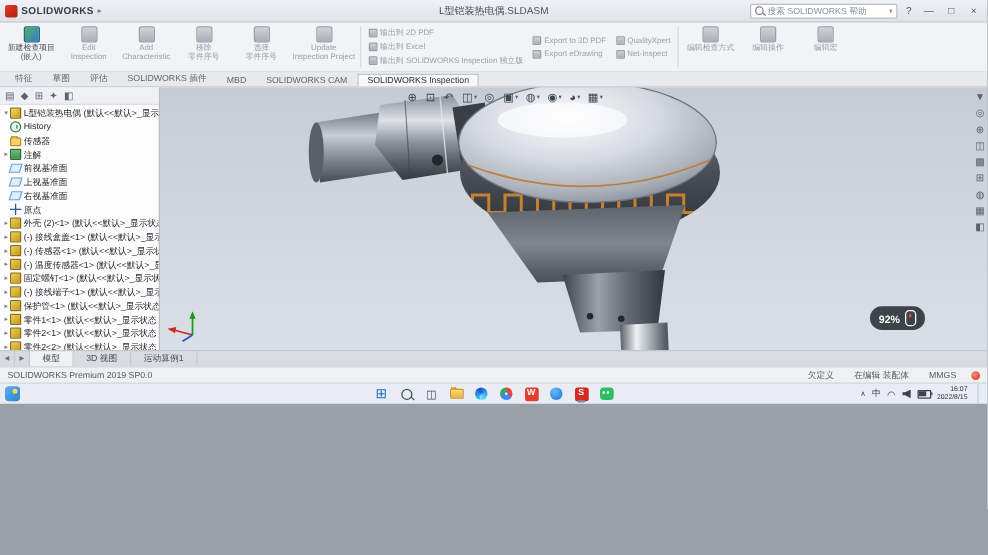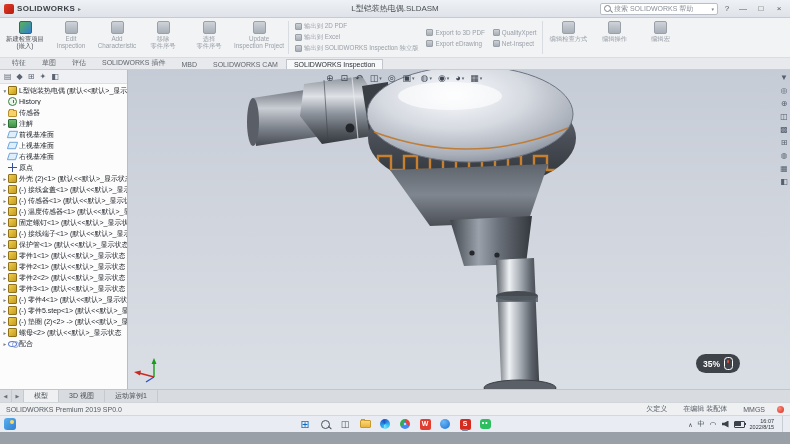--- a/index.html
+++ b/index.html
@@ -1,16 +1,16 @@
 <!DOCTYPE html>
 <html><head>
 <meta charset="utf-8">
 <style>
   html,body{margin:0;padding:0;background:#9aa0a8;}
-  .app{width:790px;height:432px;overflow:hidden;position:relative;display:flex;flex-direction:column;
+  .app{width:790px;height:323px;overflow:hidden;position:relative;display:flex;flex-direction:column;
        font-family:"Liberation Sans","DejaVu Sans",sans-serif;background:#e8eaed;}
 
   
   .titlebar{height:18px;flex:0 0 18px;background:linear-gradient(#eef1f5,#dfe3e9);border-bottom:1px solid #c6cad1;
             display:flex;align-items:center;padding:0 4px;box-sizing:border-box;position:relative;font-size:8px;color:#333;}
   .sw-logo{width:10px;height:10px;background:linear-gradient(135deg,#e23b28,#b31d10);border-radius:2px;margin-right:3px;flex:0 0 10px;}
   .sw-name{font-weight:bold;letter-spacing:.3px;color:#3a3f45;}
   .menu-arrow{font-size:6px;color:#777;margin-left:3px;}
   .doc-title{position:absolute;left:50%;transform:translateX(-50%);font-size:8px;color:#4a4f55;white-space:nowrap;}
   .tb-right{margin-left:auto;display:flex;align-items:center;gap:4px;}
@@ -561,21 +561,21 @@
 
       <svg class="triad" data-name="orientation-triad" width="30" height="26" viewBox="0 0 30 26">
         <line x1="22" y1="20" x2="7" y2="16" stroke="#cc2a1e" stroke-width="1.4"></line>
         <polygon points="2,15 9,13.5 8,18.5" fill="#cc2a1e"></polygon>
         <line x1="22" y1="20" x2="22" y2="6" stroke="#1a9a1a" stroke-width="1.4"></line>
         <polygon points="22,1 19.5,7 24.5,7" fill="#1a9a1a"></polygon>
         <line x1="22" y1="20" x2="14" y2="25" stroke="#2a52c8" stroke-width="1.4"></line>
       </svg>
 
       <div class="zoom-pill" data-name="zoom-level-indicator">
-        <span data-name="zoom-percent">35%</span>
+        <span data-name="zoom-percent">92%</span>
         <span class="mouse" data-name="mouse-icon"></span>
       </div>
     </div>
   </div>
 
   <div class="doctabs" data-name="document-tab-bar">
     <span class="dnav" data-name="tab-scroll-left-icon">◀</span>
     <span class="dnav" data-name="tab-scroll-right-icon">▶</span>
     <span style="display:flex" data-name="document-tabs">
 

